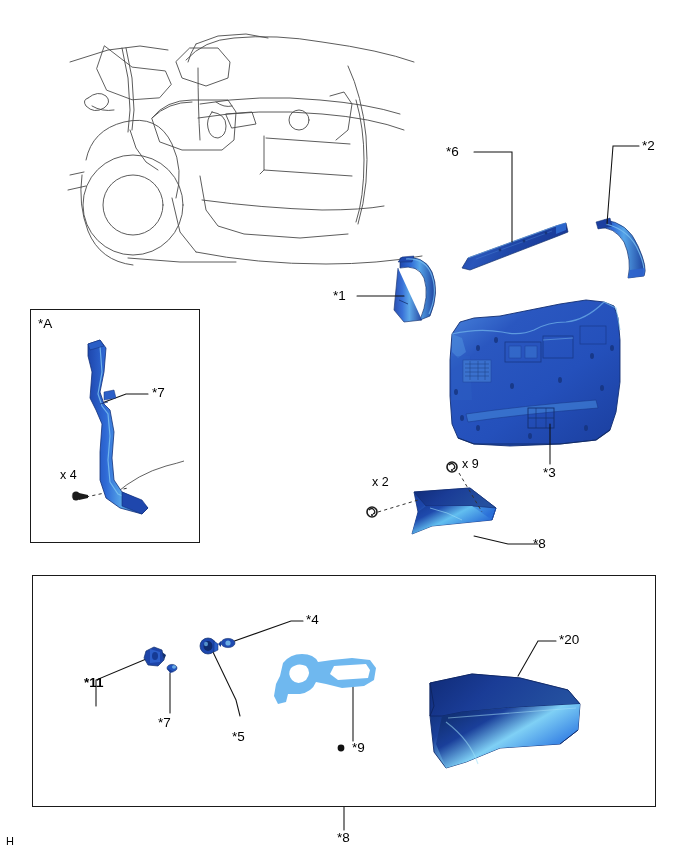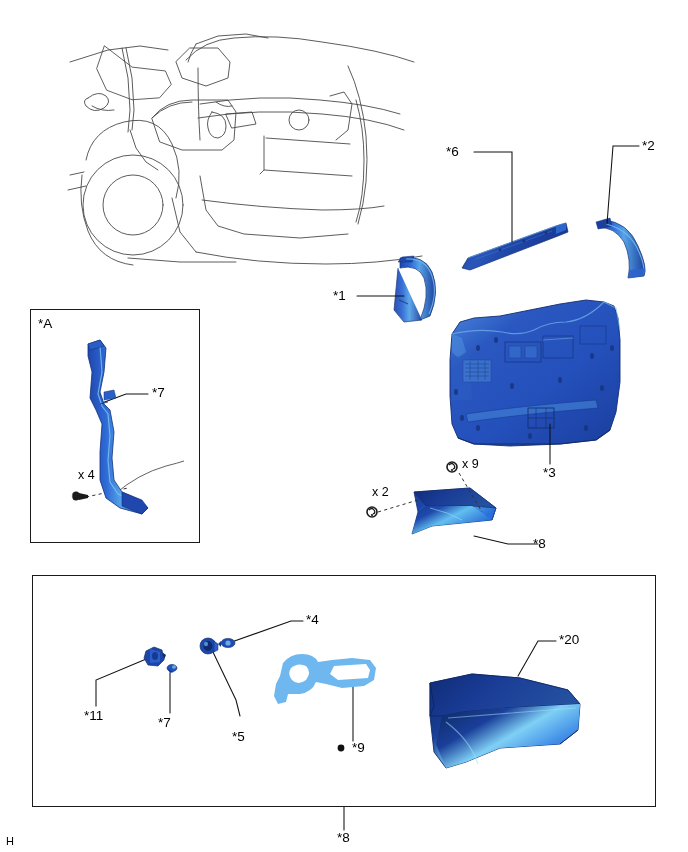--- a/index.html
+++ b/index.html
@@ -383,33 +383,33 @@
   <div class="lbl" style="left:446px; top:145px;">*6</div>
 
   <div class="lbl" style="left:642px; top:139px;">*2</div>
 
   <div class="lbl" style="left:333px; top:289px;">*1</div>
 
   <div class="lbl" style="left:152px; top:386px;">*7</div>
 
   <div class="lbl" style="left:543px; top:466px;">*3</div>
 
-  <div class="lbl lbl-sm" style="left:78px; top:469px;">x 4</div>
+  <div class="lbl lbl-sm" style="left:60px; top:469px;">x 4</div>
 
   <div class="lbl lbl-sm" style="left:462px; top:458px;">x 9</div>
 
-  <div class="lbl lbl-sm" style="left:372px; top:486px;">x 2</div>
+  <div class="lbl lbl-sm" style="left:372px; top:476px;">x 2</div>
 
   <div class="lbl" style="left:533px; top:537px;">*8</div>
 
   <div class="lbl" style="left:306px; top:613px;">*4</div>
 
   <div class="lbl" style="left:559px; top:633px;">*20</div>
 
-  <div class="lbl" style="left:84px; top:709px;">*11</div>
+  <div class="lbl" style="left:84px; top:676px;font-weight:bold;">*11</div>
 
   <div class="lbl" style="left:158px; top:716px;">*7</div>
 
   <div class="lbl" style="left:232px; top:730px;">*5</div>
 
   <div class="lbl" style="left:352px; top:741px;">*9</div>
 
   <div class="lbl" style="left:337px; top:831px;">*8</div>
 
   <div class="lbl lbl-h" style="left:6px; top:836px;">H</div>

